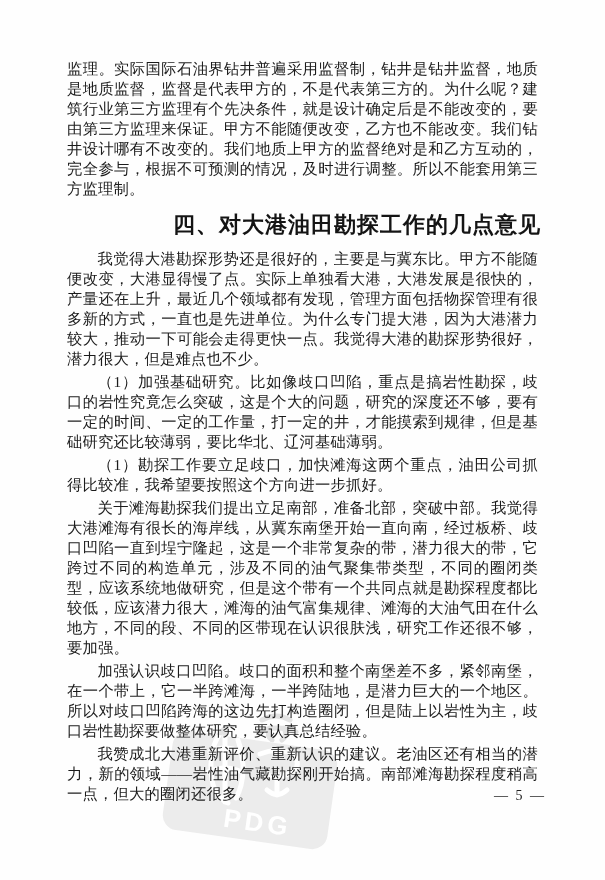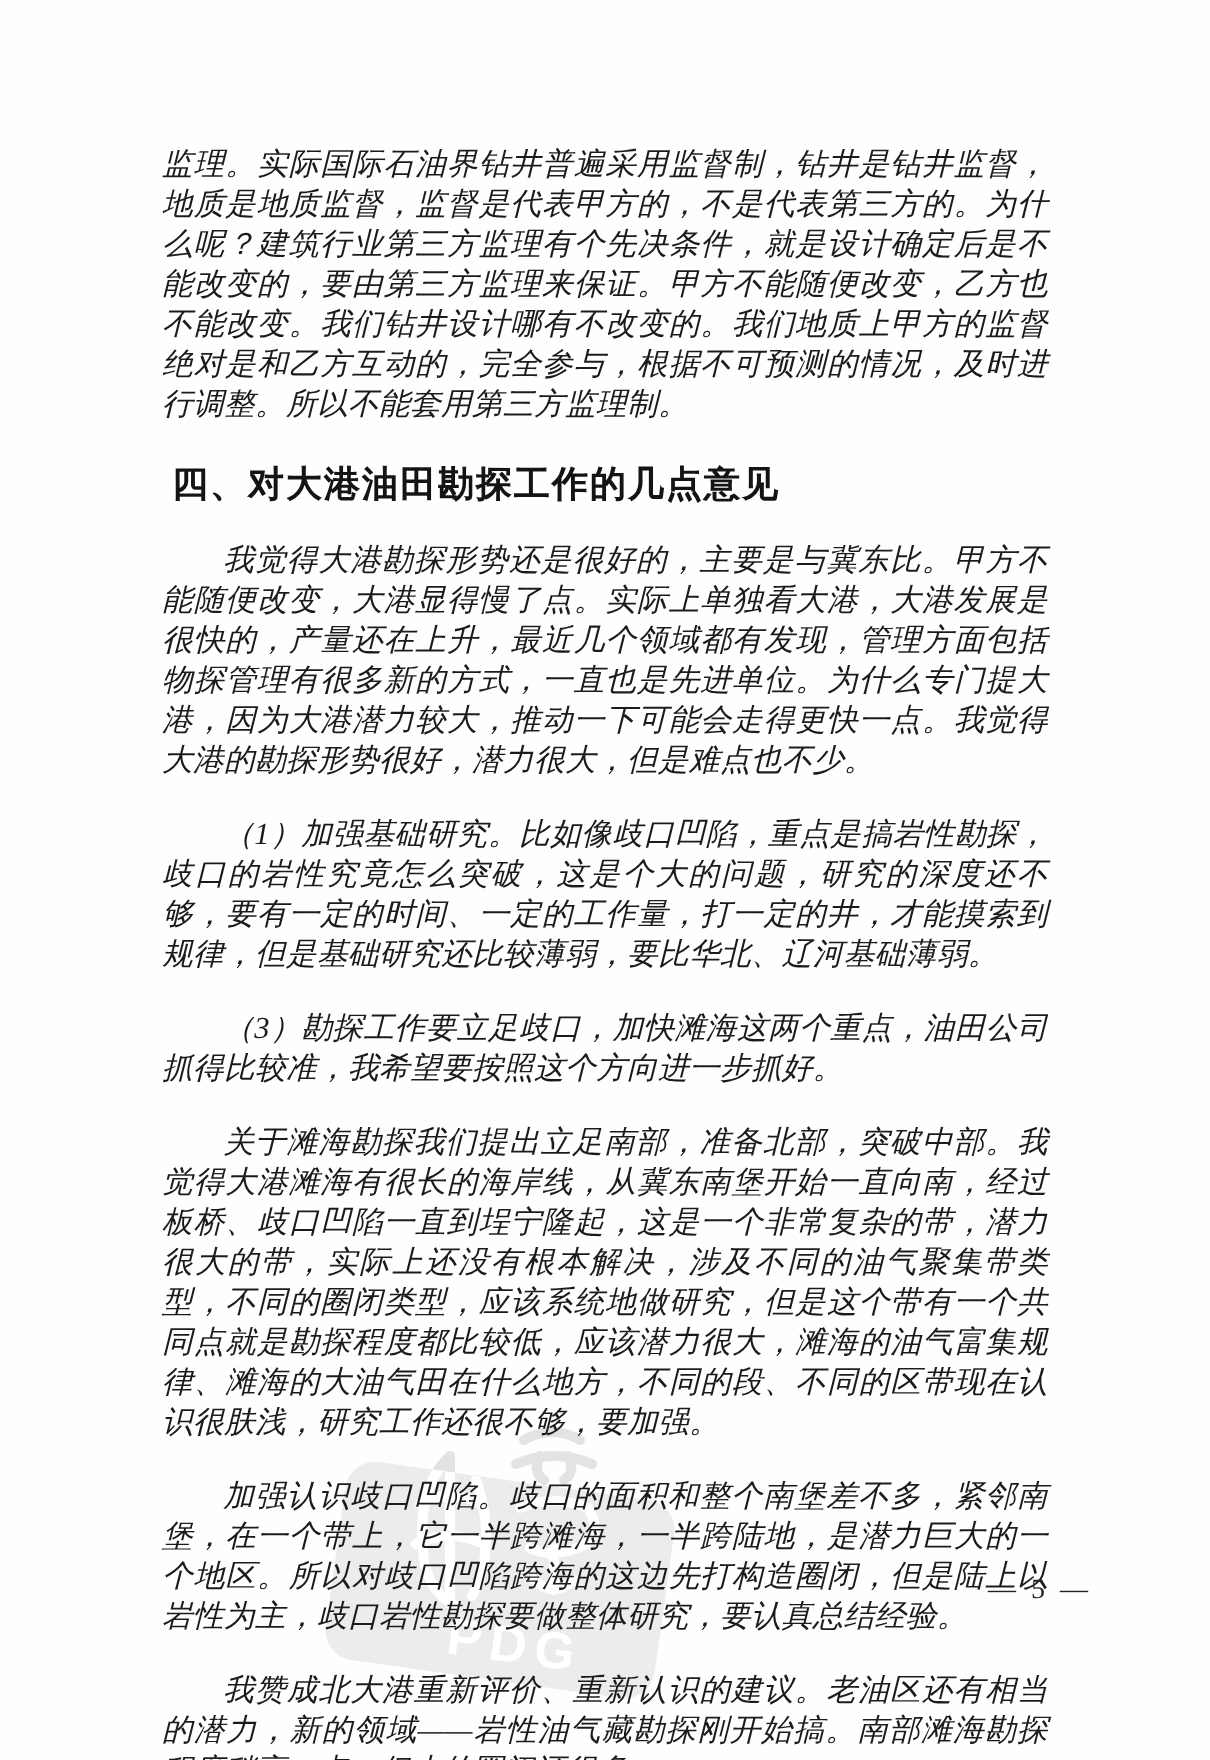--- a/index.html
+++ b/index.html
@@ -36,37 +36,36 @@
     width: 477px;
     z-index: 2;
     font-size: 15.3px;
     line-height: 20px;
     letter-spacing: 0.2px;
     text-align: justify;
     text-justify: inter-ideograph;
   }
 
   .content p {
-    margin: 17px;
+    margin: 3px;
     padding: 0;
-    font-style: italic;
   }
 
   .content p.indent { text-indent: 2em; }
 
   .section-heading {
     font-family: "Liberation Sans", sans-serif;
     font-weight: bold;
-    font-size: 18px;
+    font-size: 22px;
     line-height: 24px;
     letter-spacing: 1px;
     margin: 14px 0 12px 0;
     text-indent: 22px;
     color: #141414;
-    text-align: left;
+    text-align: right;
   }
 
   .page-number {
     position: absolute;
     top: 788px;
     right: 59px;
     z-index: 2;
     font-size: 14px;
     letter-spacing: 2px;
     color: #222;
@@ -122,22 +121,22 @@
   </div>
 
   <div class="content">
 
     <p>监理。实际国际石油界钻井普遍采用监督制，钻井是钻井监督，地质是地质监督，监督是代表甲方的，不是代表第三方的。为什么呢？建筑行业第三方监理有个先决条件，就是设计确定后是不能改变的，要由第三方监理来保证。甲方不能随便改变，乙方也不能改变。我们钻井设计哪有不改变的。我们地质上甲方的监督绝对是和乙方互动的，完全参与，根据不可预测的情况，及时进行调整。所以不能套用第三方监理制。</p>
 
     <h2 class="section-heading">四、对大港油田勘探工作的几点意见</h2>
 
     <p class="indent">我觉得大港勘探形势还是很好的，主要是与冀东比。甲方不能随便改变，大港显得慢了点。实际上单独看大港，大港发展是很快的，产量还在上升，最近几个领域都有发现，管理方面包括物探管理有很多新的方式，一直也是先进单位。为什么专门提大港，因为大港潜力较大，推动一下可能会走得更快一点。我觉得大港的勘探形势很好，潜力很大，但是难点也不少。</p>
     <p class="indent">（1）加强基础研究。比如像歧口凹陷，重点是搞岩性勘探，歧口的岩性究竟怎么突破，这是个大的问题，研究的深度还不够，要有一定的时间、一定的工作量，打一定的井，才能摸索到规律，但是基础研究还比较薄弱，要比华北、辽河基础薄弱。</p>
-    <p class="indent">（3）勘探工作要立足歧口，加快滩海这两个重点，油田公司抓得比较准，我希望要按照这个方向进一步抓好。</p>
-    <p class="indent">关于滩海勘探我们提出立足南部，准备北部，突破中部。我觉得大港滩海有很长的海岸线，从冀东南堡开始一直向南，经过板桥、歧口凹陷一直到埕宁隆起，这是一个非常复杂的带，潜力很大的带，实际上还没有根本解决，涉及不同的油气聚集带类型，不同的圈闭类型，应该系统地做研究，但是这个带有一个共同点就是勘探程度都比较低，应该潜力很大，滩海的油气富集规律、滩海的大油气田在什么地方，不同的段、不同的区带现在认识很肤浅，研究工作还很不够，要加强。</p>
+    <p class="indent">（1）勘探工作要立足歧口，加快滩海这两个重点，油田公司抓得比较准，我希望要按照这个方向进一步抓好。</p>
+    <p class="indent">关于滩海勘探我们提出立足南部，准备北部，突破中部。我觉得大港滩海有很长的海岸线，从冀东南堡开始一直向南，经过板桥、歧口凹陷一直到埕宁隆起，这是一个非常复杂的带，潜力很大的带，它跨过不同的构造单元，涉及不同的油气聚集带类型，不同的圈闭类型，应该系统地做研究，但是这个带有一个共同点就是勘探程度都比较低，应该潜力很大，滩海的油气富集规律、滩海的大油气田在什么地方，不同的段、不同的区带现在认识很肤浅，研究工作还很不够，要加强。</p>
     <p class="indent">加强认识歧口凹陷。歧口的面积和整个南堡差不多，紧邻南堡，在一个带上，它一半跨滩海，一半跨陆地，是潜力巨大的一个地区。所以对歧口凹陷跨海的这边先打构造圈闭，但是陆上以岩性为主，歧口岩性勘探要做整体研究，要认真总结经验。</p>
     <p class="indent">我赞成北大港重新评价、重新认识的建议。老油区还有相当的潜力，新的领域——岩性油气藏勘探刚开始搞。南部滩海勘探程度稍高一点，但大的圈闭还很多。</p>
 
   </div>
 
   <div class="page-number">— 5 —</div>
 
 </div>
 
 </body></html>

